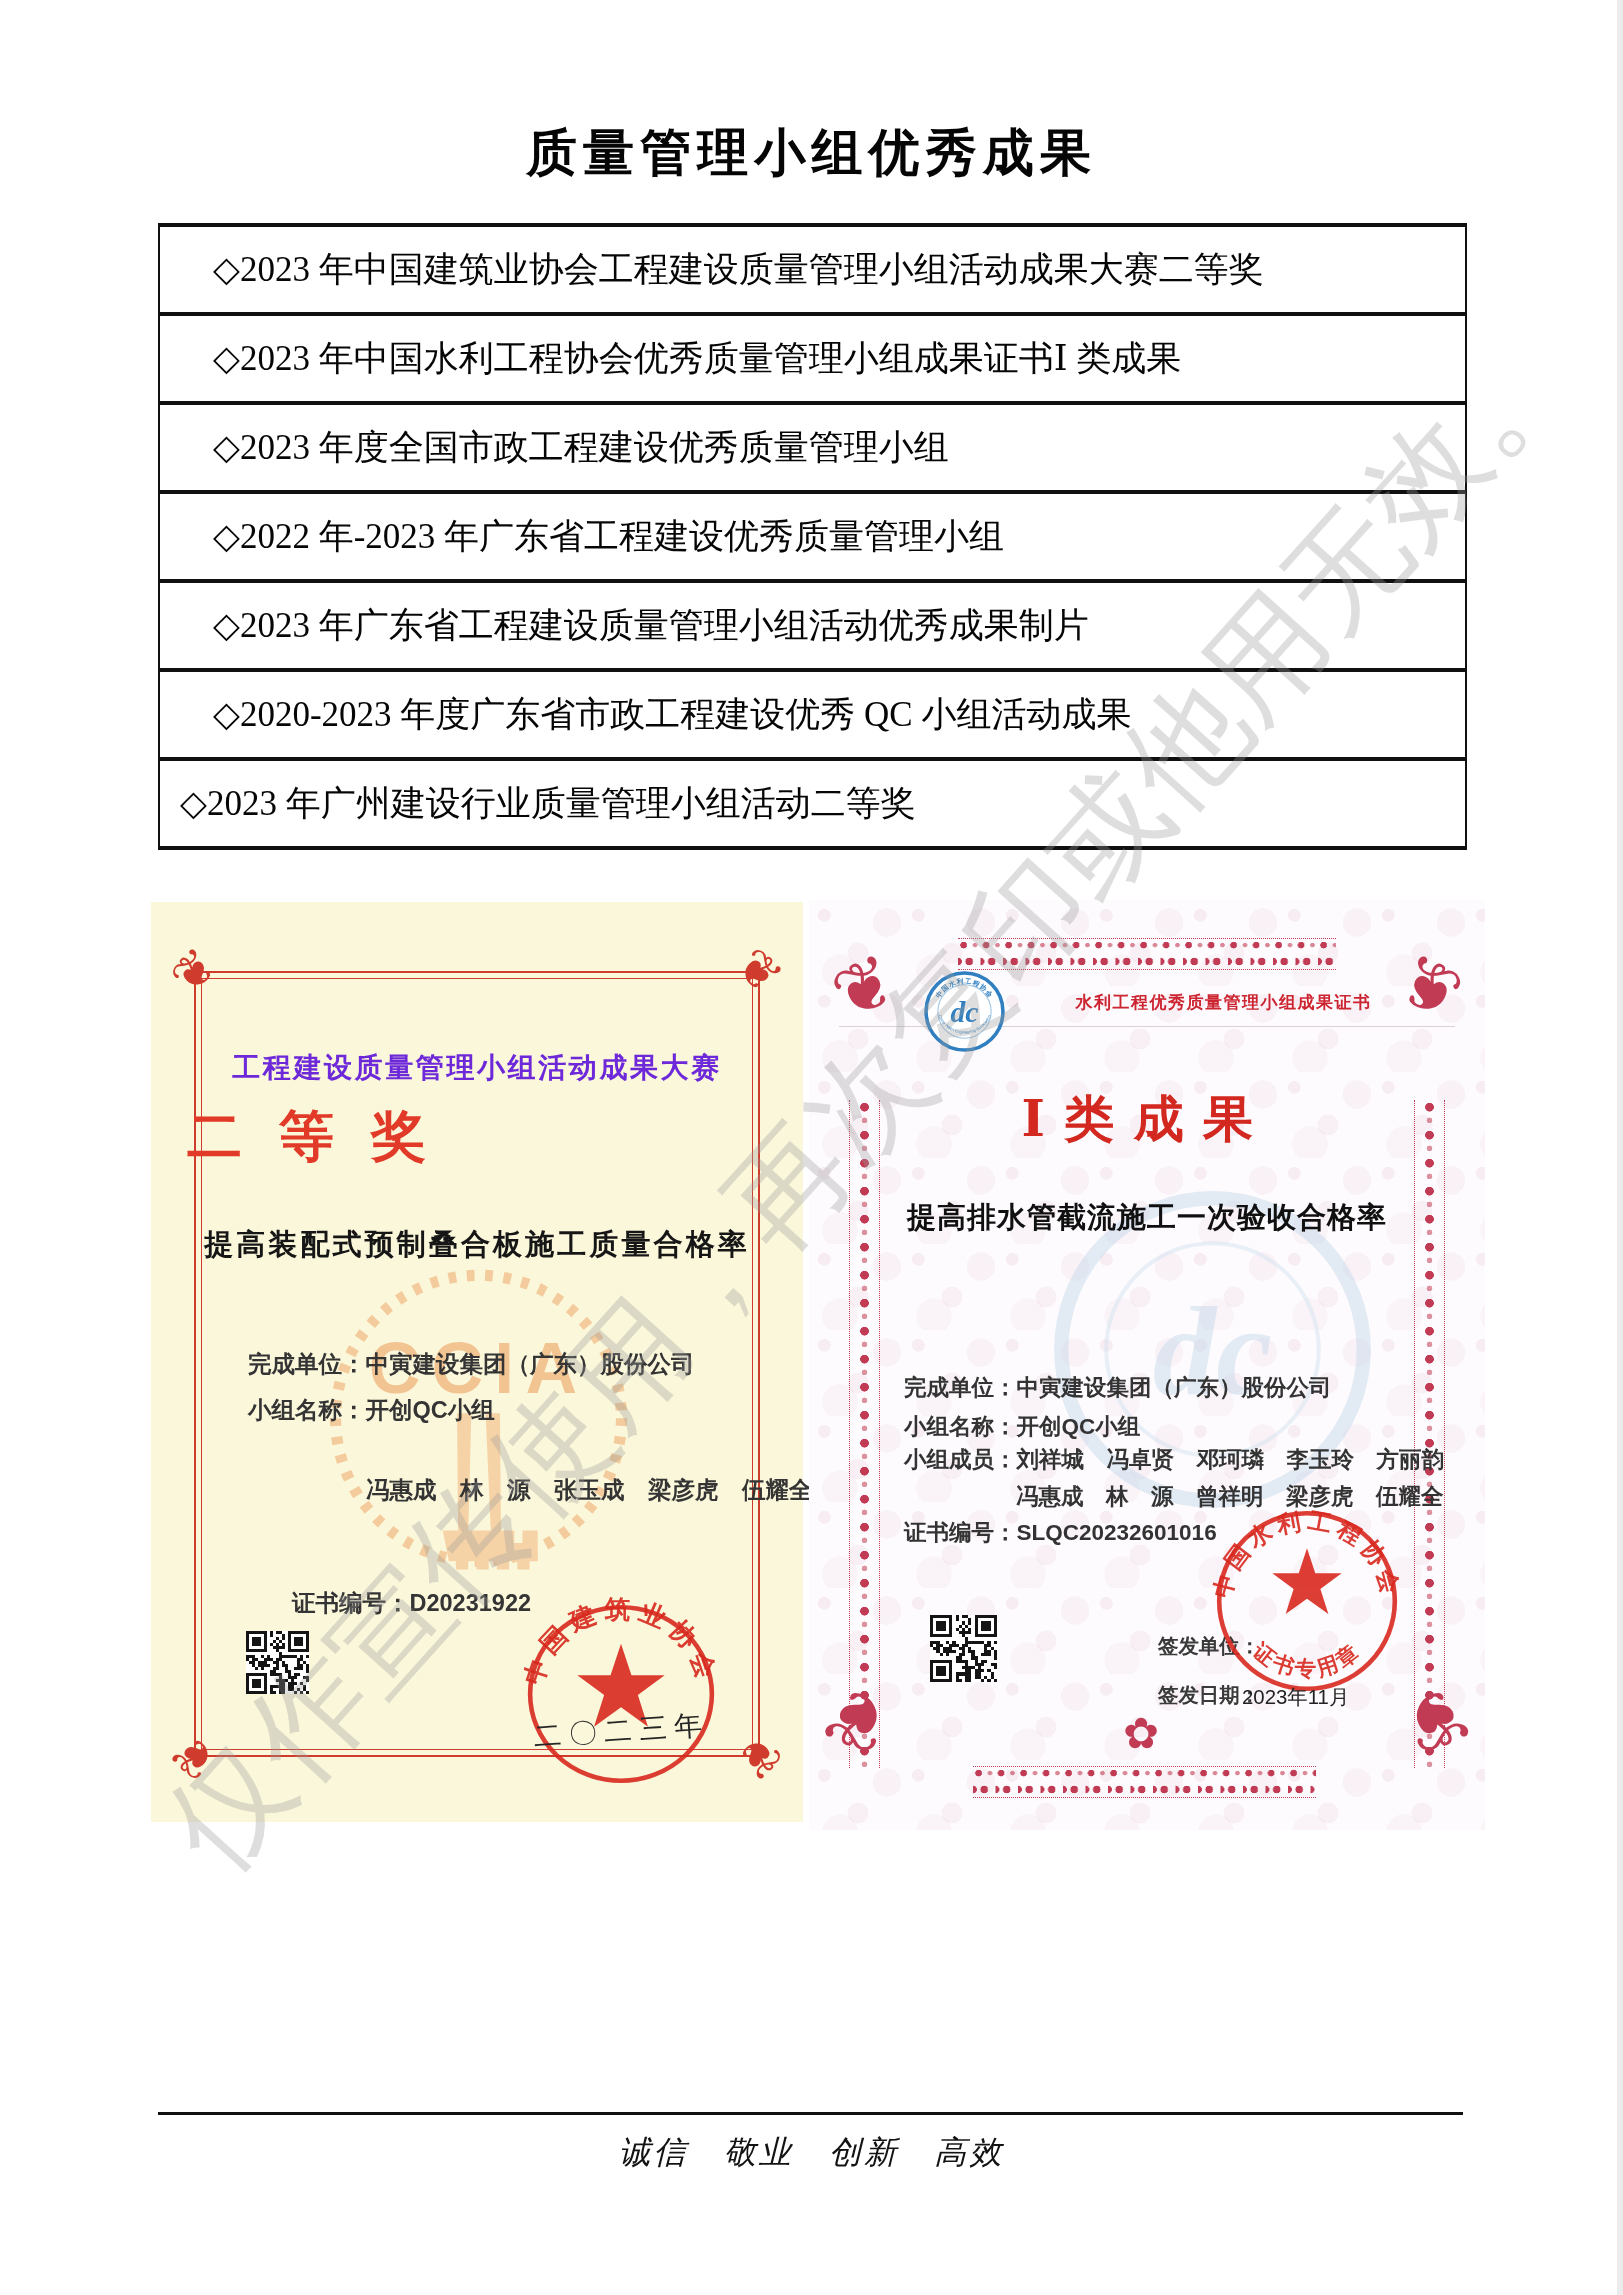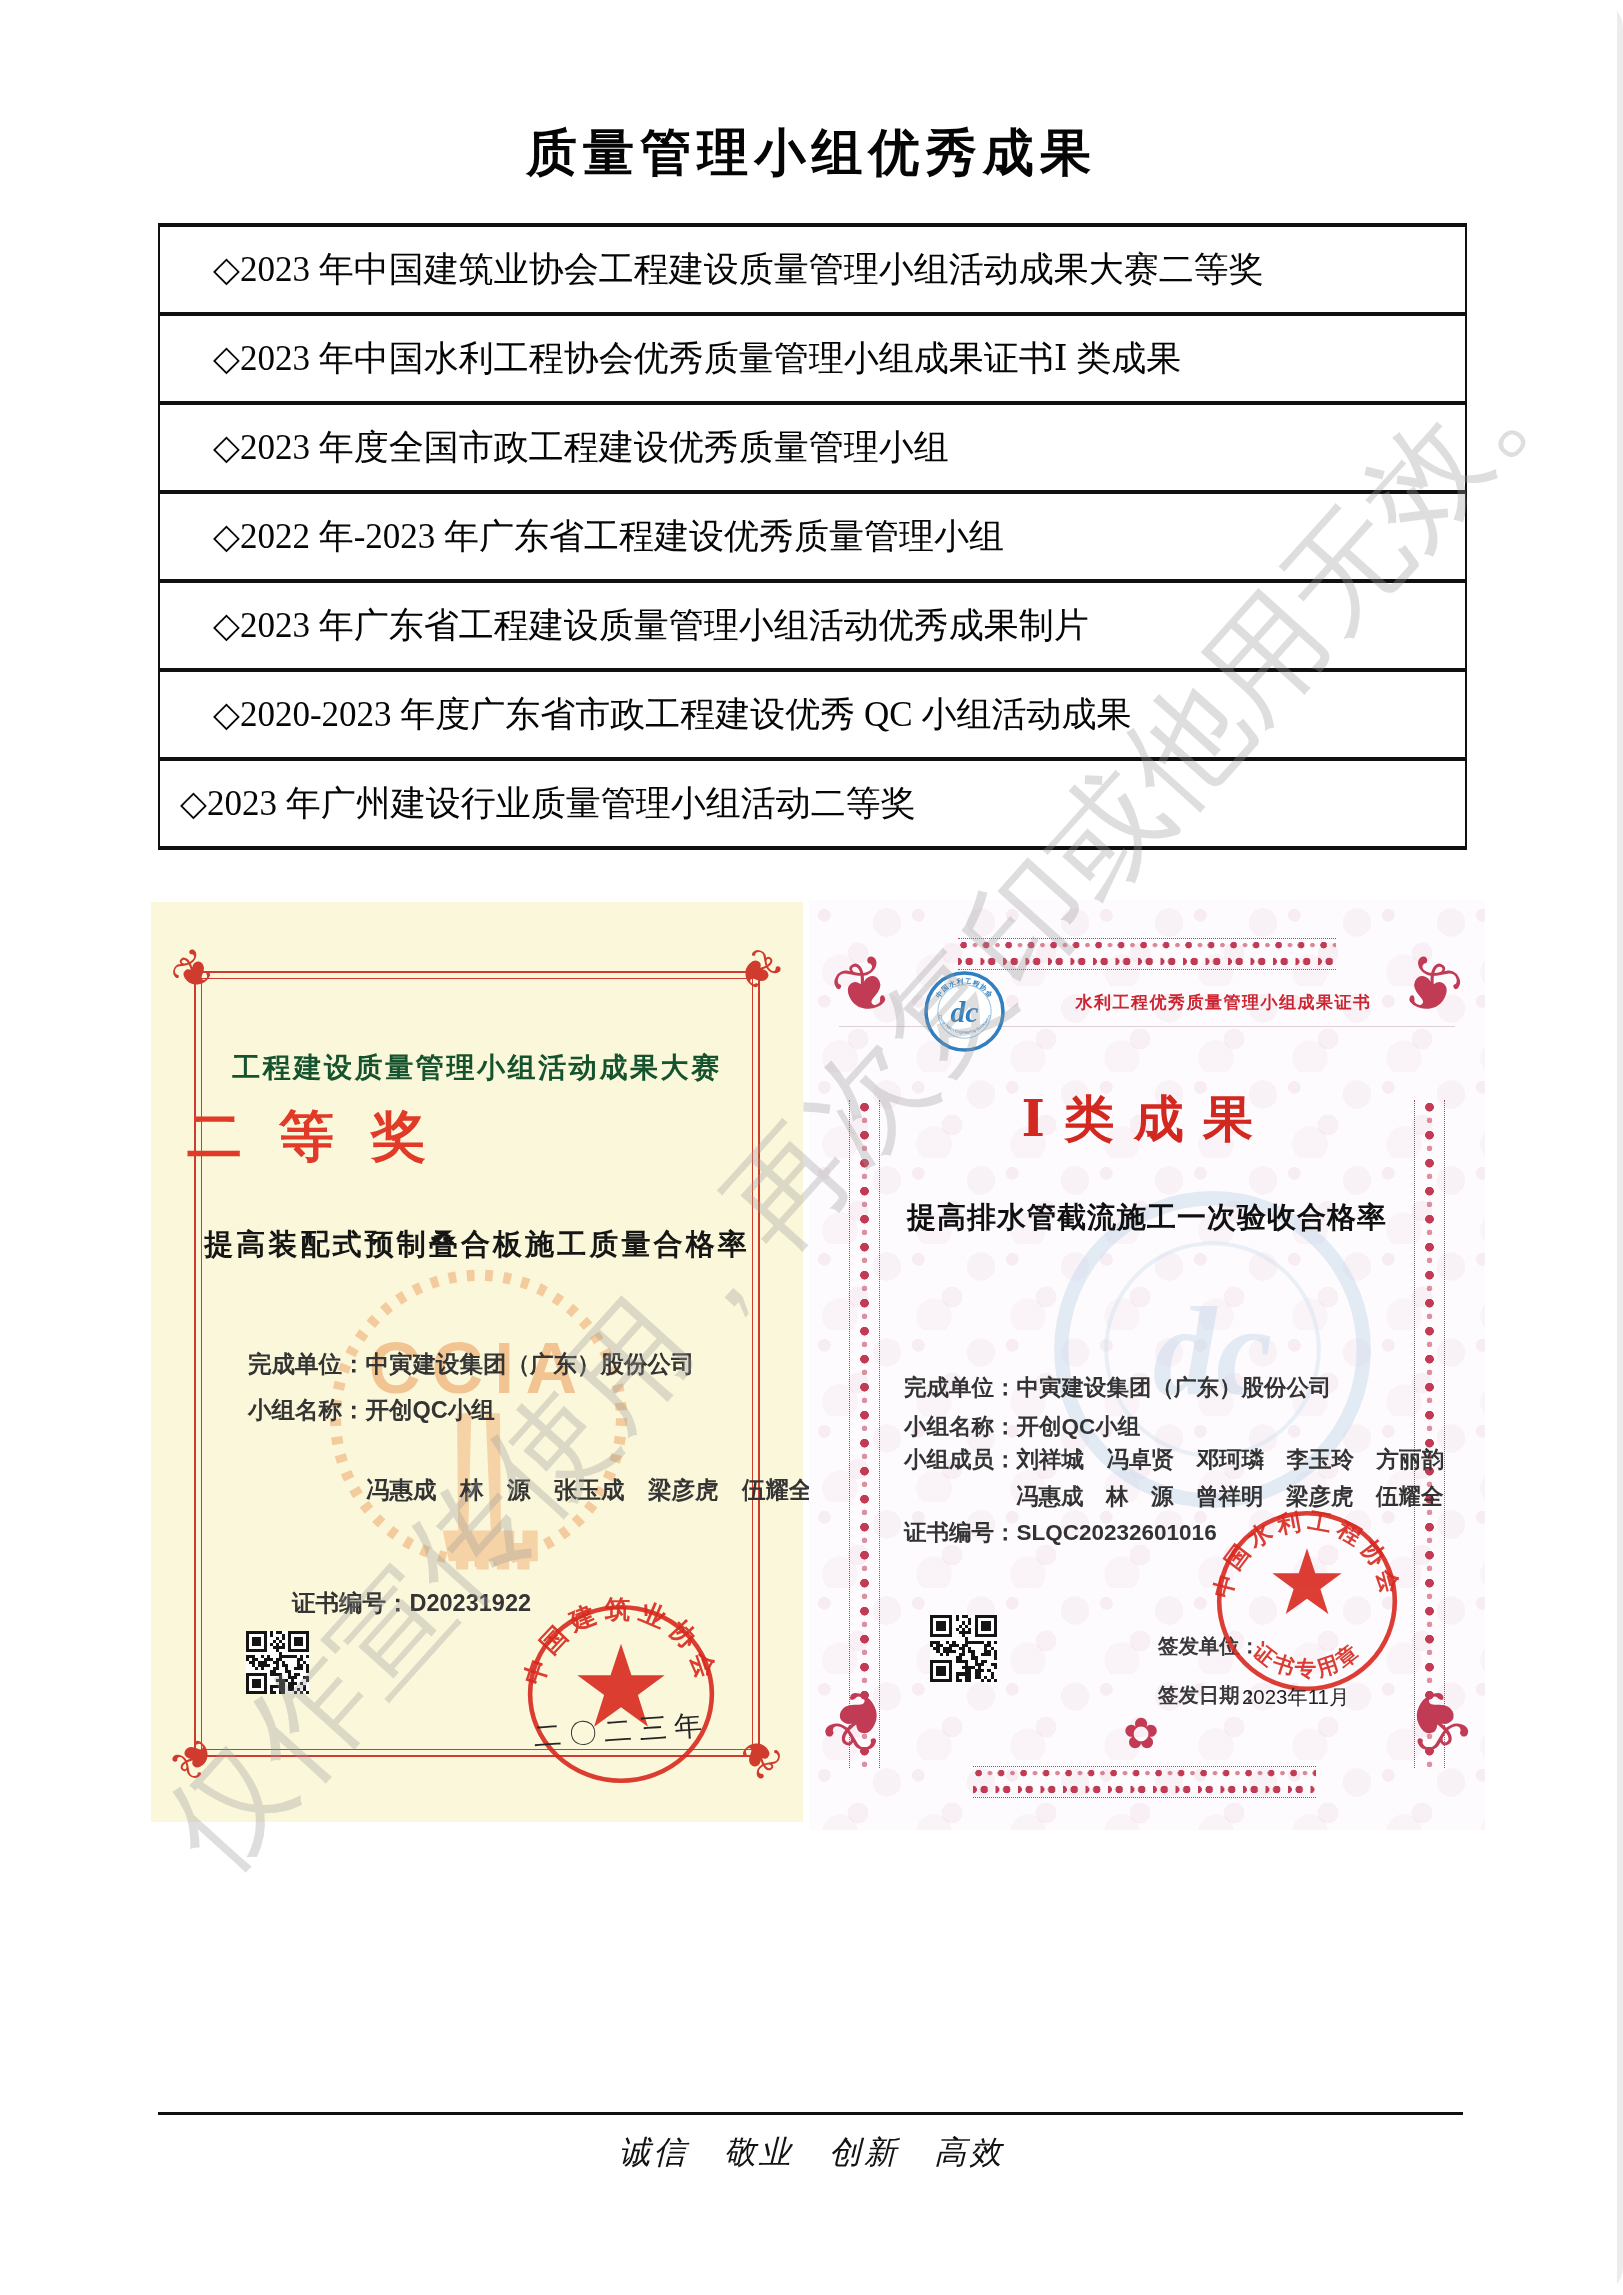--- a/index.html
+++ b/index.html
@@ -1,17 +1,17 @@
 <!DOCTYPE html>
 <html style="font-size:8.2px"><head>
 <meta charset="utf-8">
 <style>
   html,body{margin:0;padding:0;background:#ffffff;}
   #page{position:relative;width:1623px;height:2295px;background:#ffffff;overflow:hidden;
-        font-family:"Liberation Serif","DejaVu Serif",serif;color:#111;border-radius:28px;}
+        font-family:"Liberation Serif","DejaVu Serif",serif;color:#111;}
   
   .page-title{position:absolute;top:119px;left:0;width:100%;text-align:center;
     font-family:"Liberation Sans","DejaVu Sans",sans-serif;font-weight:bold;
     font-size:51px;letter-spacing:6.1px;color:#050505;z-index:10;}
   .edge-strip{position:absolute;right:0;top:0;width:6.1px;height:100%;background:#ececec;z-index:5;}
   
   .awards{position:absolute;left:158px;top:223px;width:1305px;
     border:2px solid #101010;border-top-width:4.1px;border-bottom-width:4.1px;z-index:10;background:transparent;}
   .awards .row{height:85px;line-height:85px;border-bottom:4.1px solid #101010;
     font-size:35px;padding-left:53px;white-space:nowrap;overflow:hidden;color:#060606;}
@@ -30,21 +30,21 @@
       radial-gradient(circle at 78px 22.5px, rgba(214,160,190,.10) 14px, transparent 14.3px),
       radial-gradient(circle at 31px 72px, rgba(214,160,190,.08) 17.4px, transparent 18px);
     background-size:94px 86px;}
   
   .lc-frame{position:absolute;left:43px;right:43px;top:69px;bottom:65px;border:2px solid #cf3b2c;}
   .lc-frame-inner{position:absolute;left:4.6px;right:4.6px;top:4.6px;bottom:4.6px;border:1px solid #cf3b2c;}
   .lc-corner{position:absolute;font-family:"DejaVu Sans",sans-serif;font-size:49px;color:#cf3b2c;
     transform:translate(-50%,-50%);z-index:3;line-height:1;}
   .lc-title{position:absolute;left:0;right:0;top:147px;text-align:center;
     font-family:"Liberation Sans","DejaVu Sans",sans-serif;font-weight:bold;
-    font-size:28px;letter-spacing:2.6px;color:#14532d;z-index:2;}
+    font-size:28px;letter-spacing:2.6px;color:#6d28d9;z-index:2;}
   .lc-award{position:absolute;left:36px;right:0;top:198px;
     font-weight:bold;font-size:55px;letter-spacing:37px;color:#e23a28;z-index:2;}
   .lc-project{position:absolute;left:0;right:0;top:323px;text-align:center;
     font-weight:bold;font-size:29px;letter-spacing:3.1px;color:#161616;z-index:2;}
   .lc-ccia{position:absolute;left:169px;top:358px;z-index:1;opacity:.92;}
   .lc-line{position:absolute;left:97px;white-space:nowrap;z-index:2;
     font-family:"Liberation Sans","DejaVu Sans",sans-serif;font-weight:bold;font-size:23.5px;color:#343434;}
   .lc-line.indent{left:215px;}
   .lc-certno{top:685px;margin-left:44px;}
   .qr{position:absolute;z-index:3;line-height:0;}

